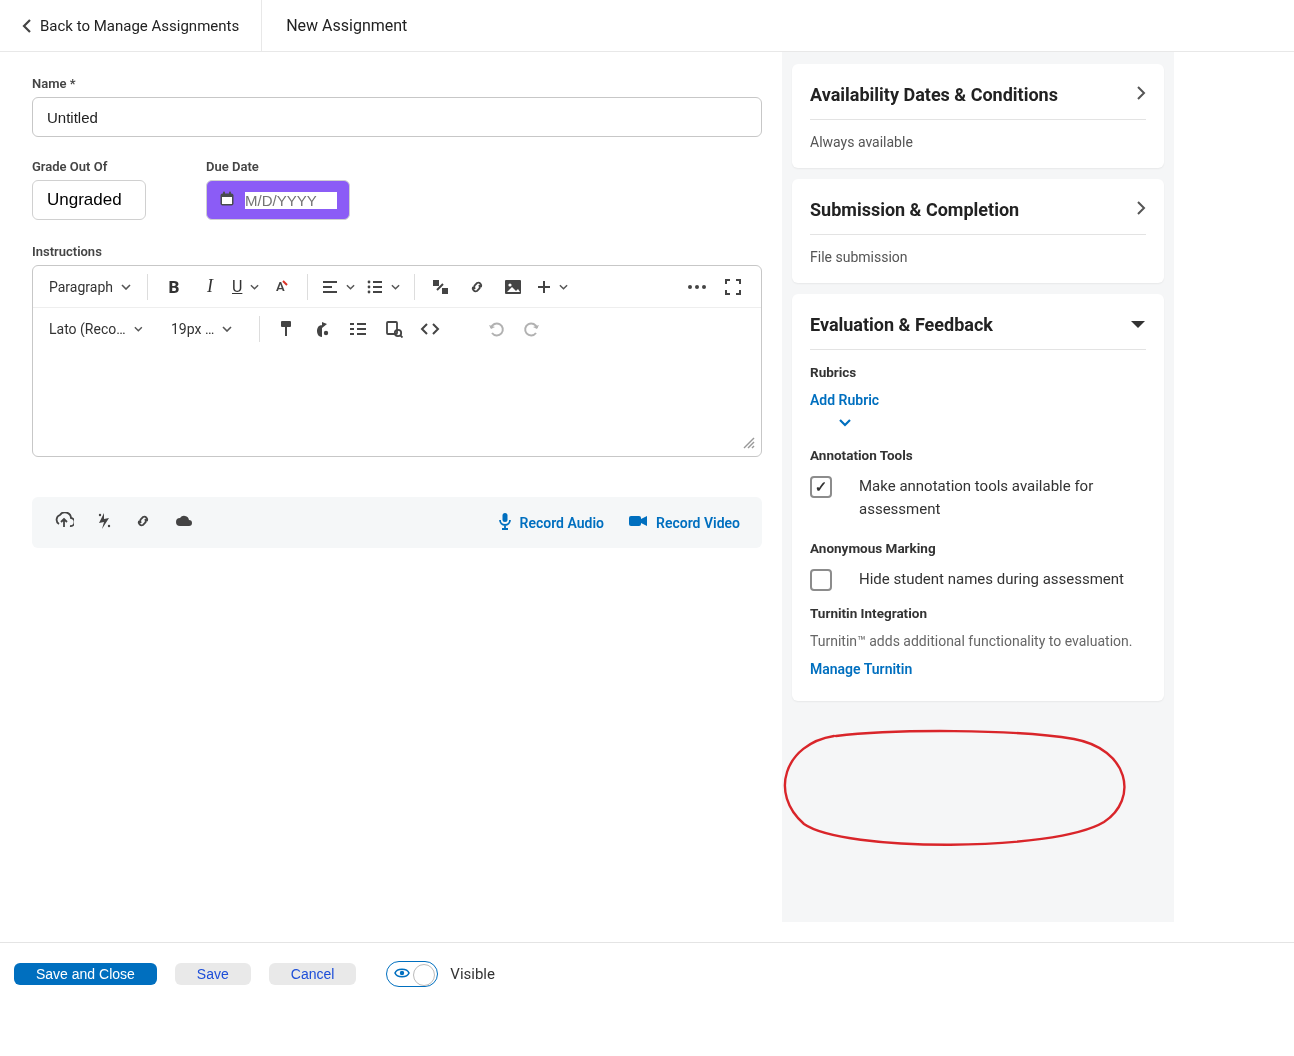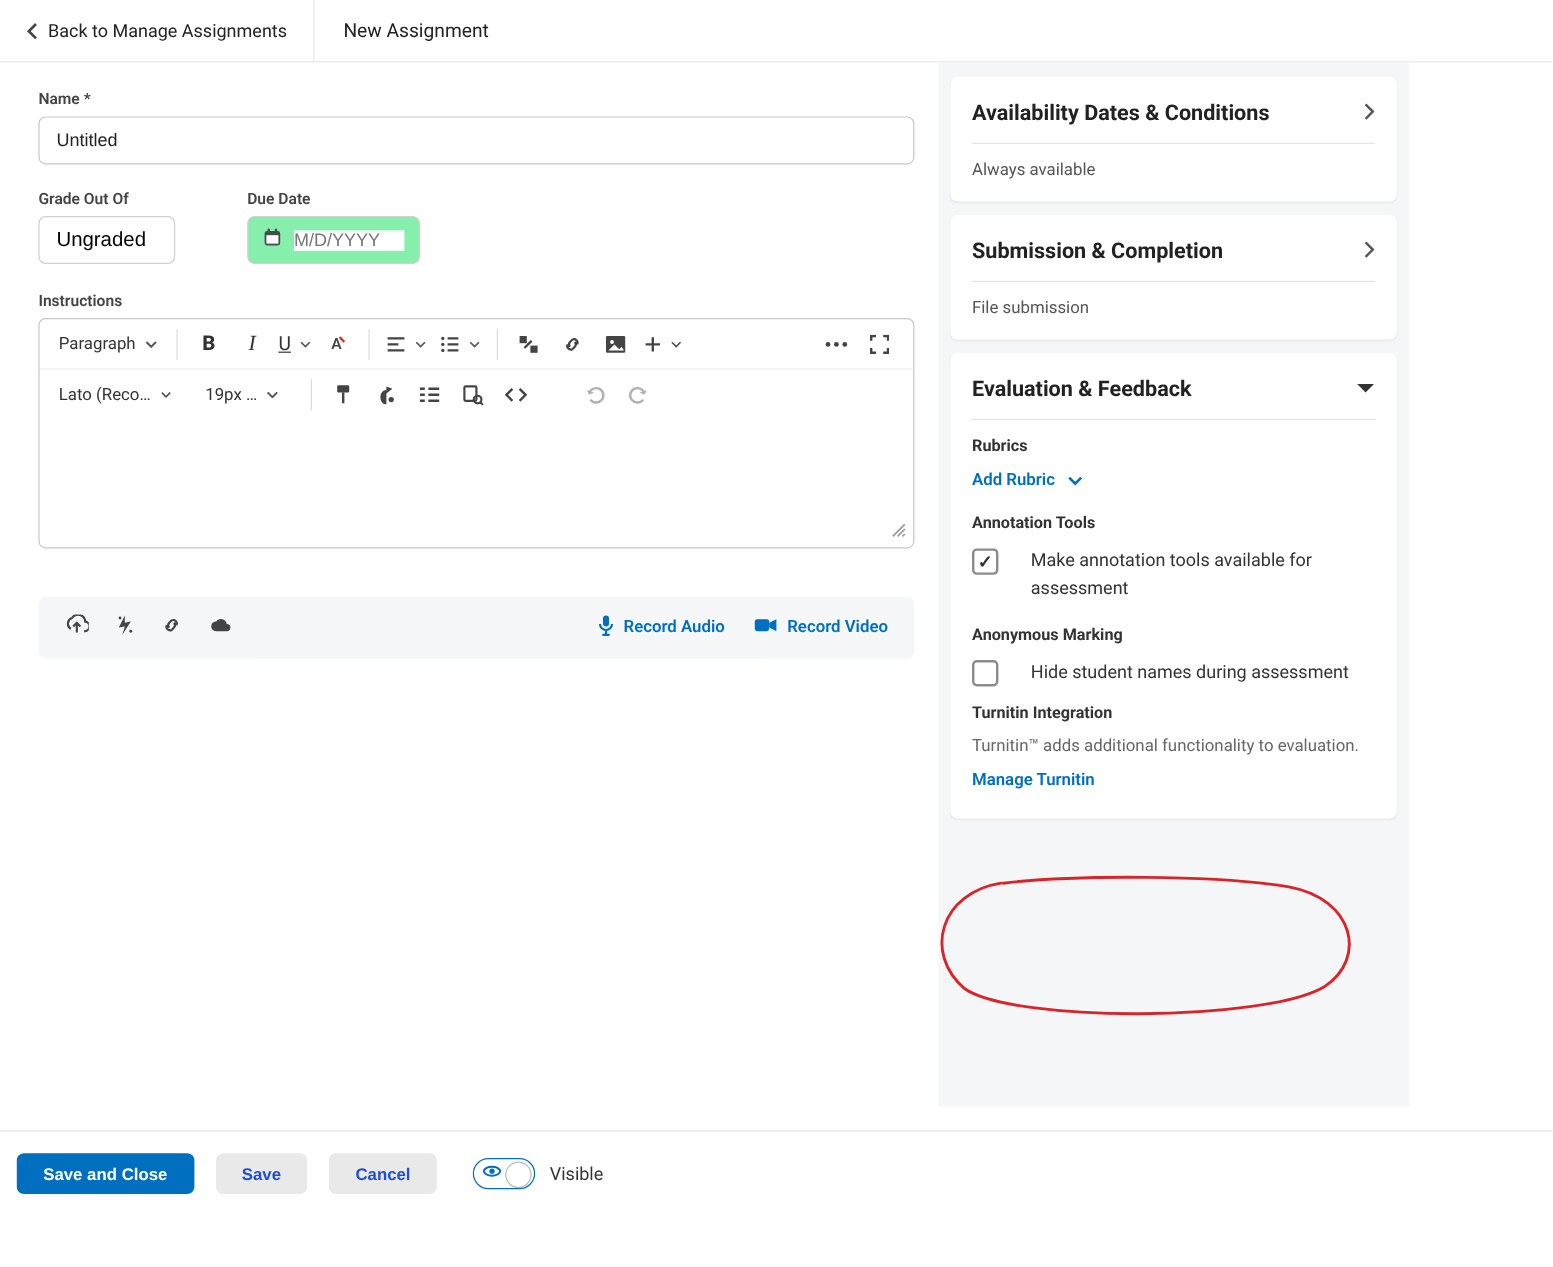--- a/index.html
+++ b/index.html
@@ -78,21 +78,21 @@
     font-size: 17px;
     background: #fff;
   }
   .date-wrap {
     display: flex;
     align-items: center;
     width: 144px;
     height: 40px;
     border: 1px solid #d0d0d0;
     border-radius: 6px;
-    background: #86efac;
+    background: #8b5cf6;
     padding: 0 12px;
     gap: 10px;
   }
   .date-input {
     border: none;
     outline: none;
     font-size: 15px;
     width: 100%;
     color: #aaa;
   }
@@ -180,21 +180,21 @@
     border-top:1px solid #e3e3e3;
     margin: 0 0 14px 0;
   }
   .panel-sub {
     font-size:14px; color:#555;
   }
   .section-title {
     font-size:13.5px; font-weight:700; color:#333;
     margin-top:4px; margin-bottom:12px;
   }
-  .link-blue { color:#006fbf; font-weight:600; font-size:14px; cursor:pointer; display:inline-flex; align-items:center; gap:10px; }
+  .link-blue { color:#006fbf; font-weight:600; font-size:14px; cursor:pointer; display:inline-flex; align-items:center; gap:10px;flex-direction:column; }
   .eval-block { margin-bottom:20px; }
   .muted { color:#666; font-size:14px; margin-bottom:10px; }
   .check-row { display:flex; align-items:flex-start; gap:27px; margin-top:4px; }
   .checkbox {
     width:22px; height:22px;
     border:2px solid #8c8c8c;
     border-radius:4px;
     display:flex; align-items:center; justify-content:center;
     cursor:pointer;
     flex-shrink:0;
@@ -205,22 +205,22 @@
   }
   .check-label { font-size:15px; color:#333; line-height:1.5; }
   .footer {
     position: relative;
     border-top: 1px solid #e4e4e4;
     padding: 18px 14px;
     display:flex; align-items:center; gap:18px;
     background:#fff;
   }
   .btn {
-    height:34px; padding:0 22px; border-radius:6px;
-    font-size:14px; font-weight:700; cursor:pointer;
+    height:22px; padding:0 22px; border-radius:6px;
+    font-size:14px; font-weight:400; cursor:pointer;
     display:flex; align-items:center;
     border: none;
   }
   .btn-primary { background:#006fbf; color:#fff; }
   .btn-secondary { background:#e9e9e9; color:#1d4ed8; }
   .toggle-wrap { display:flex; align-items:center; gap:12px; margin-left:12px; }
   .toggle {
     width:52px; height:26px; border:1px solid #006fbf;
     border-radius:20px; position:relative; cursor:pointer;
     display:flex; align-items:center;

